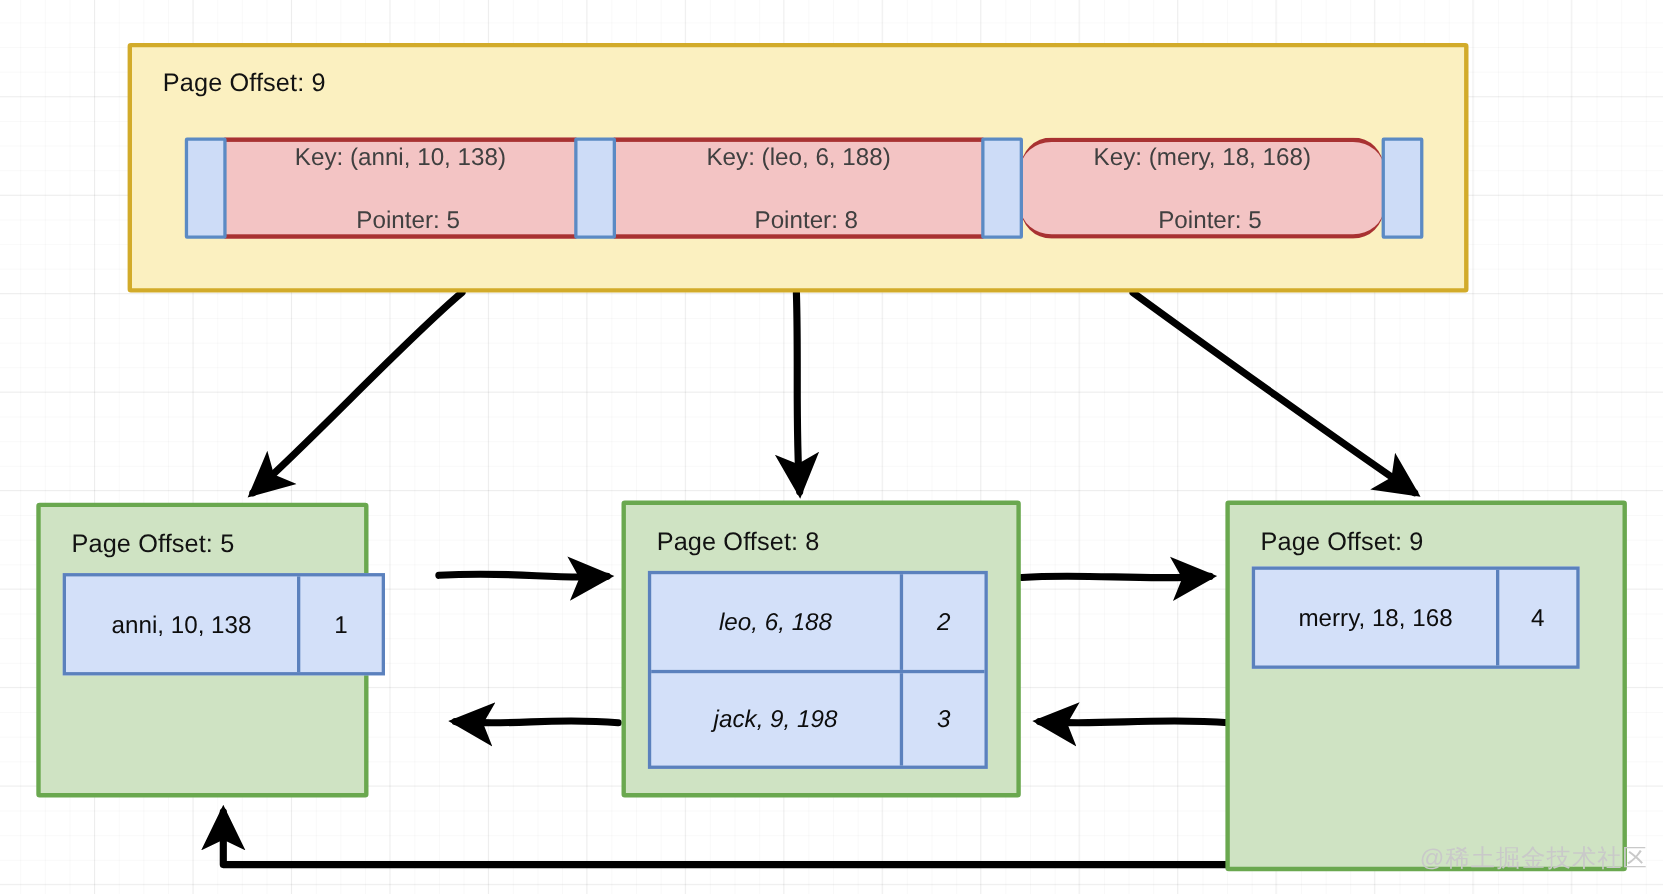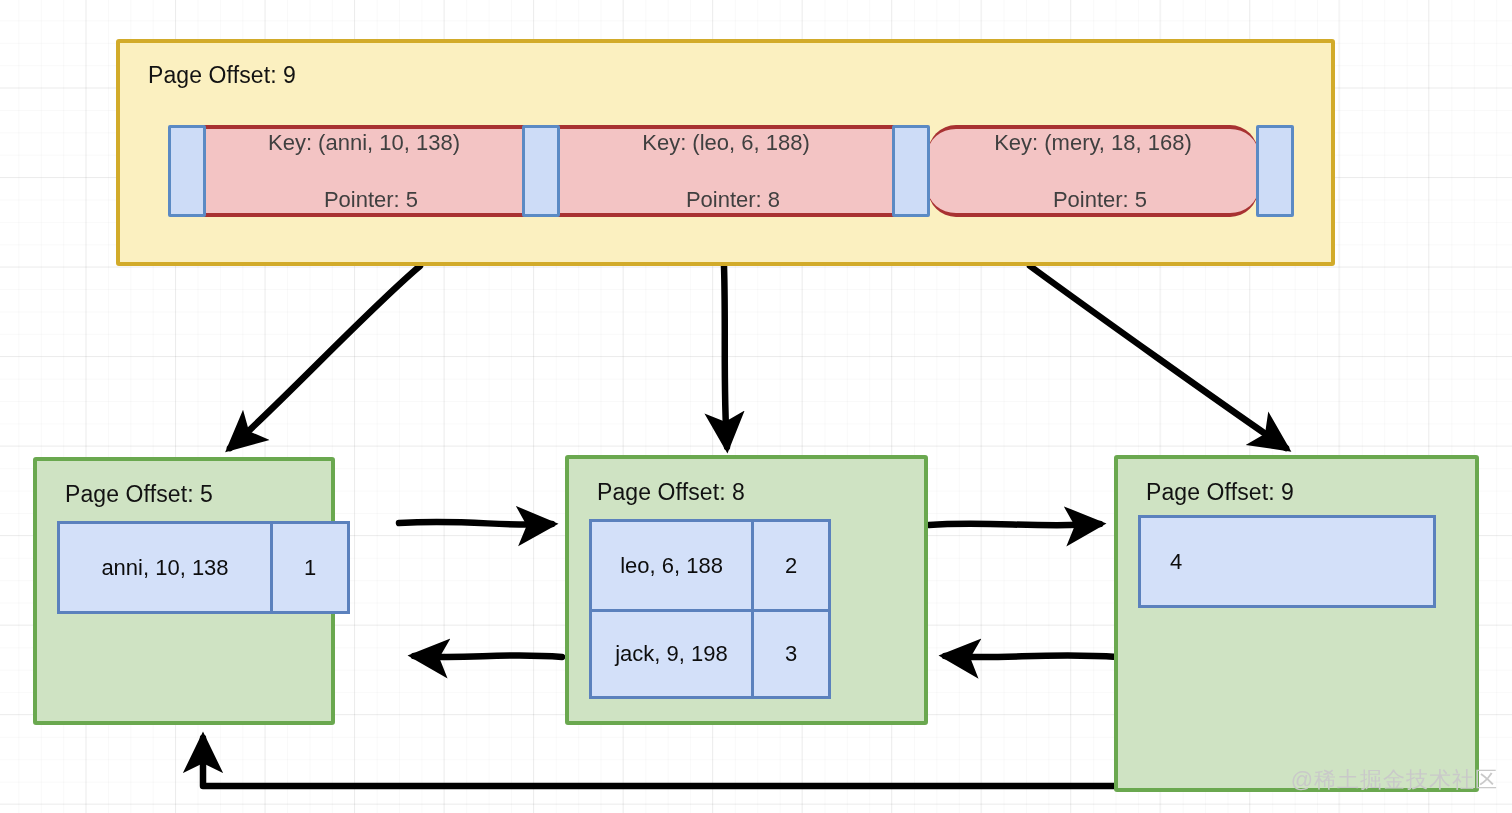--- a/index.html
+++ b/index.html
@@ -119,21 +119,21 @@
   #leaf-9 { left: 1114px; top: 455px; width: 365px; height: 337px; }
 
   .leaf-table {
     position: absolute;
     left: 20px;
     border: 3px solid #5b81bd;
     box-sizing: border-box;
     background: #d3e0f9;
   }
   #leaf-5 .leaf-table { top: 60px; width: 293px; }
-  #leaf-8 .leaf-table { top: 60px; width: 242px; }
+  #leaf-8 .leaf-table { top: 60px; width: 309px; font-style: italic; }
   #leaf-9 .leaf-table { top: 56px; width: 298px; }
 
   .leaf-row {
     display: flex;
     height: 87px;
     box-sizing: border-box;
   }
   .leaf-row + .leaf-row {
     border-top: 3px solid #5b81bd;
     justify-content: center;
@@ -262,20 +262,21 @@
         <div class="leaf-val">jack, 9, 198</div>
         <div class="leaf-id">3</div>
       </div>
     </div>
   </div>
 
   <div class="node leaf" id="leaf-9">
     <div class="node-title">Page Offset: 9</div>
     <div class="leaf-table">
       <div class="leaf-row">
+        <div class="leaf-val">merry, 18, 168</div>
         <div class="leaf-id">4</div>
       </div>
     </div>
   </div>
 
   <div id="watermark">@稀土掘金技术社区</div>
 
 </div>
 
 </body></html>

